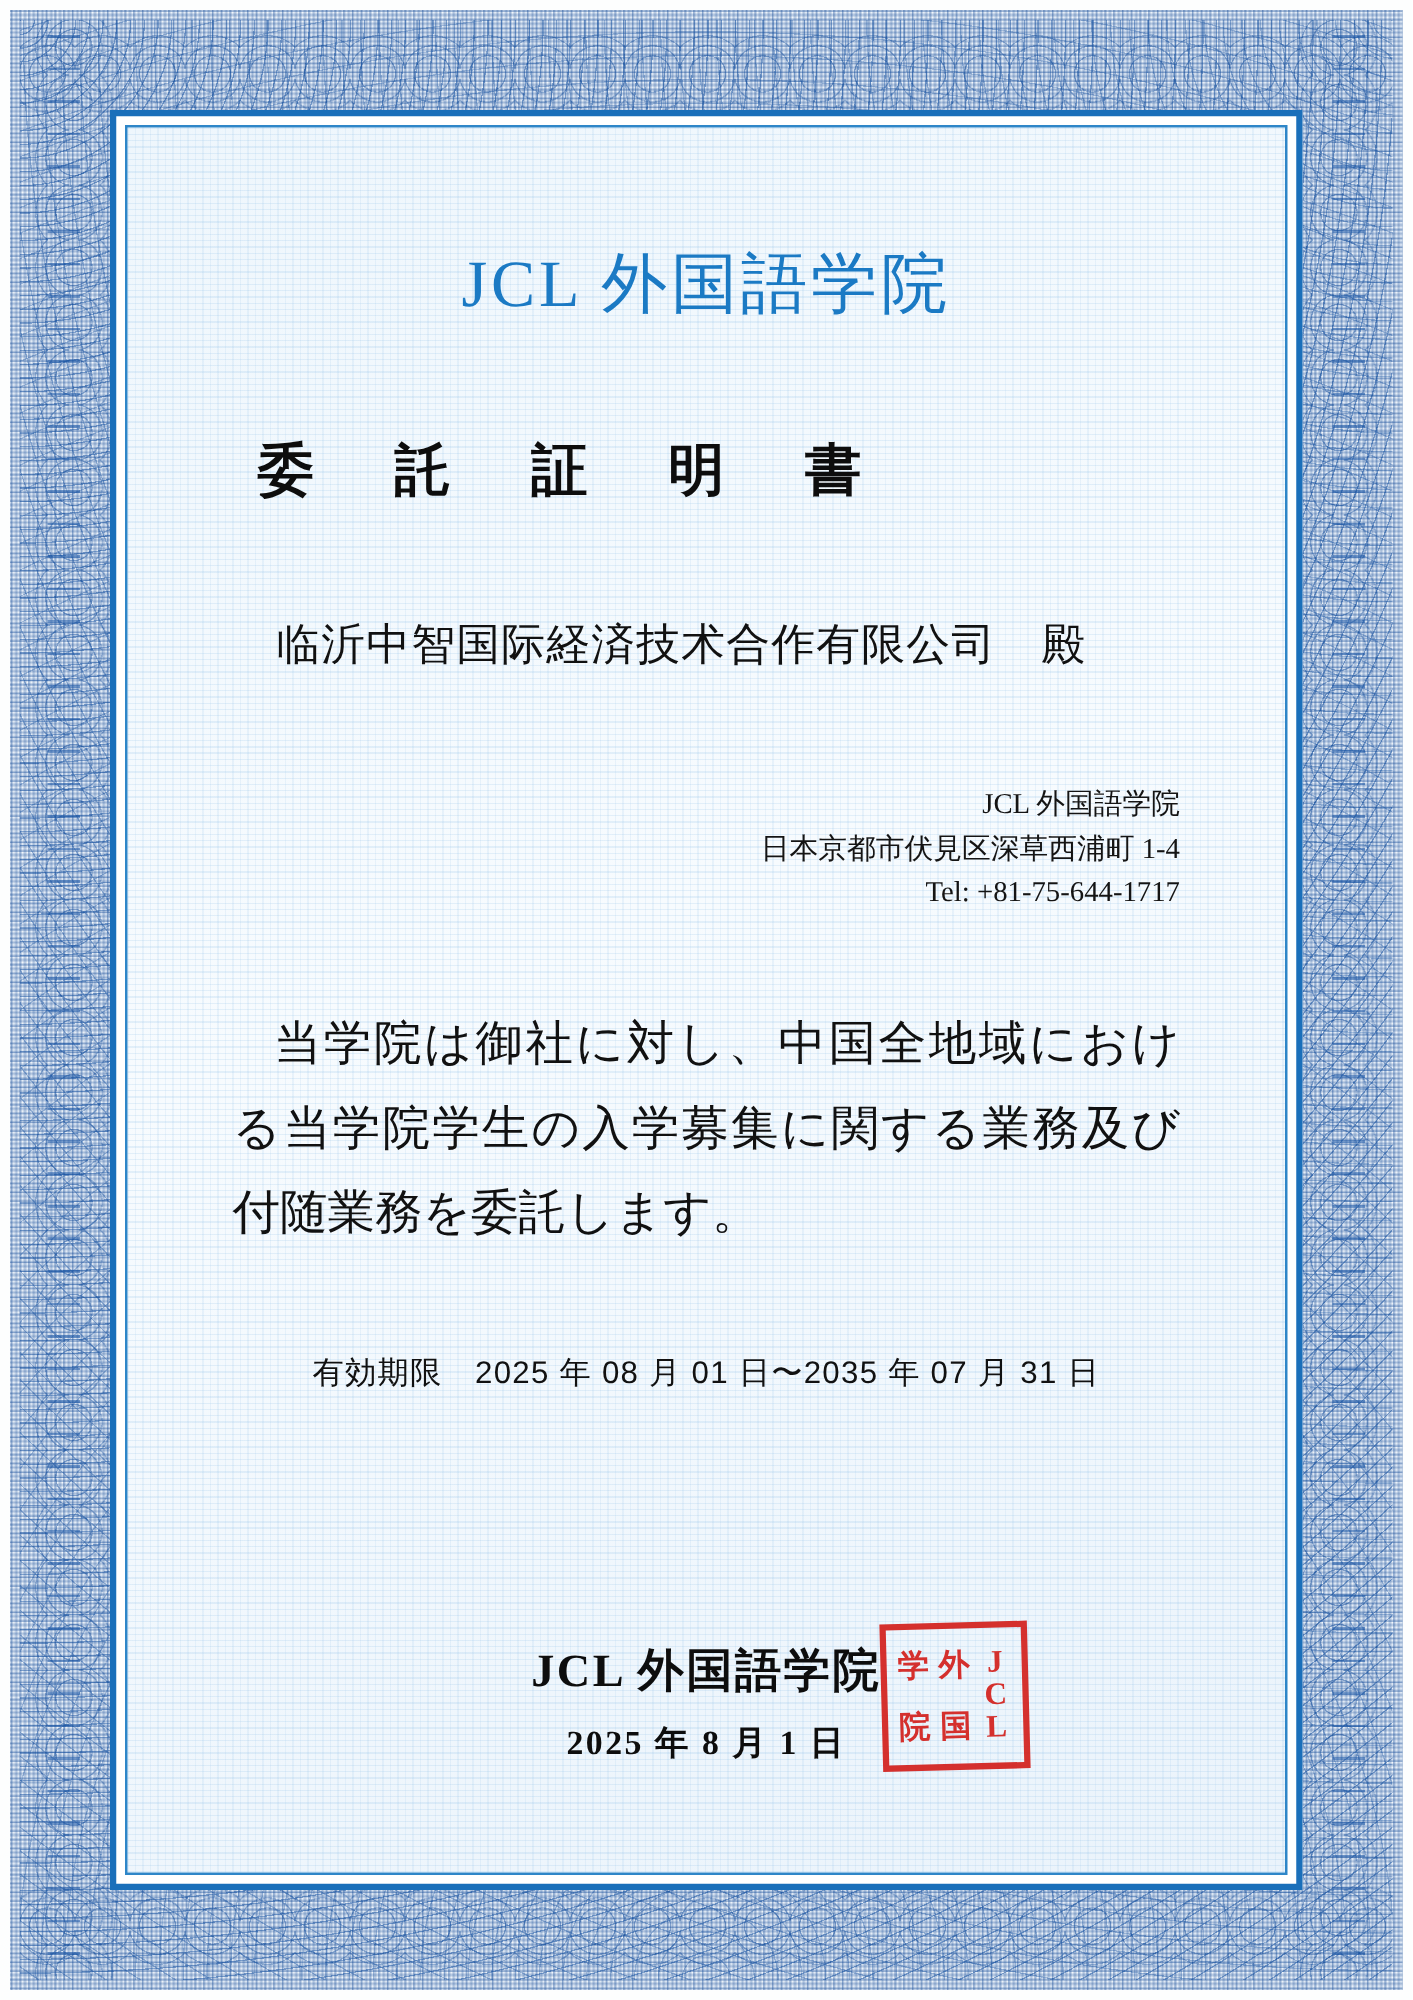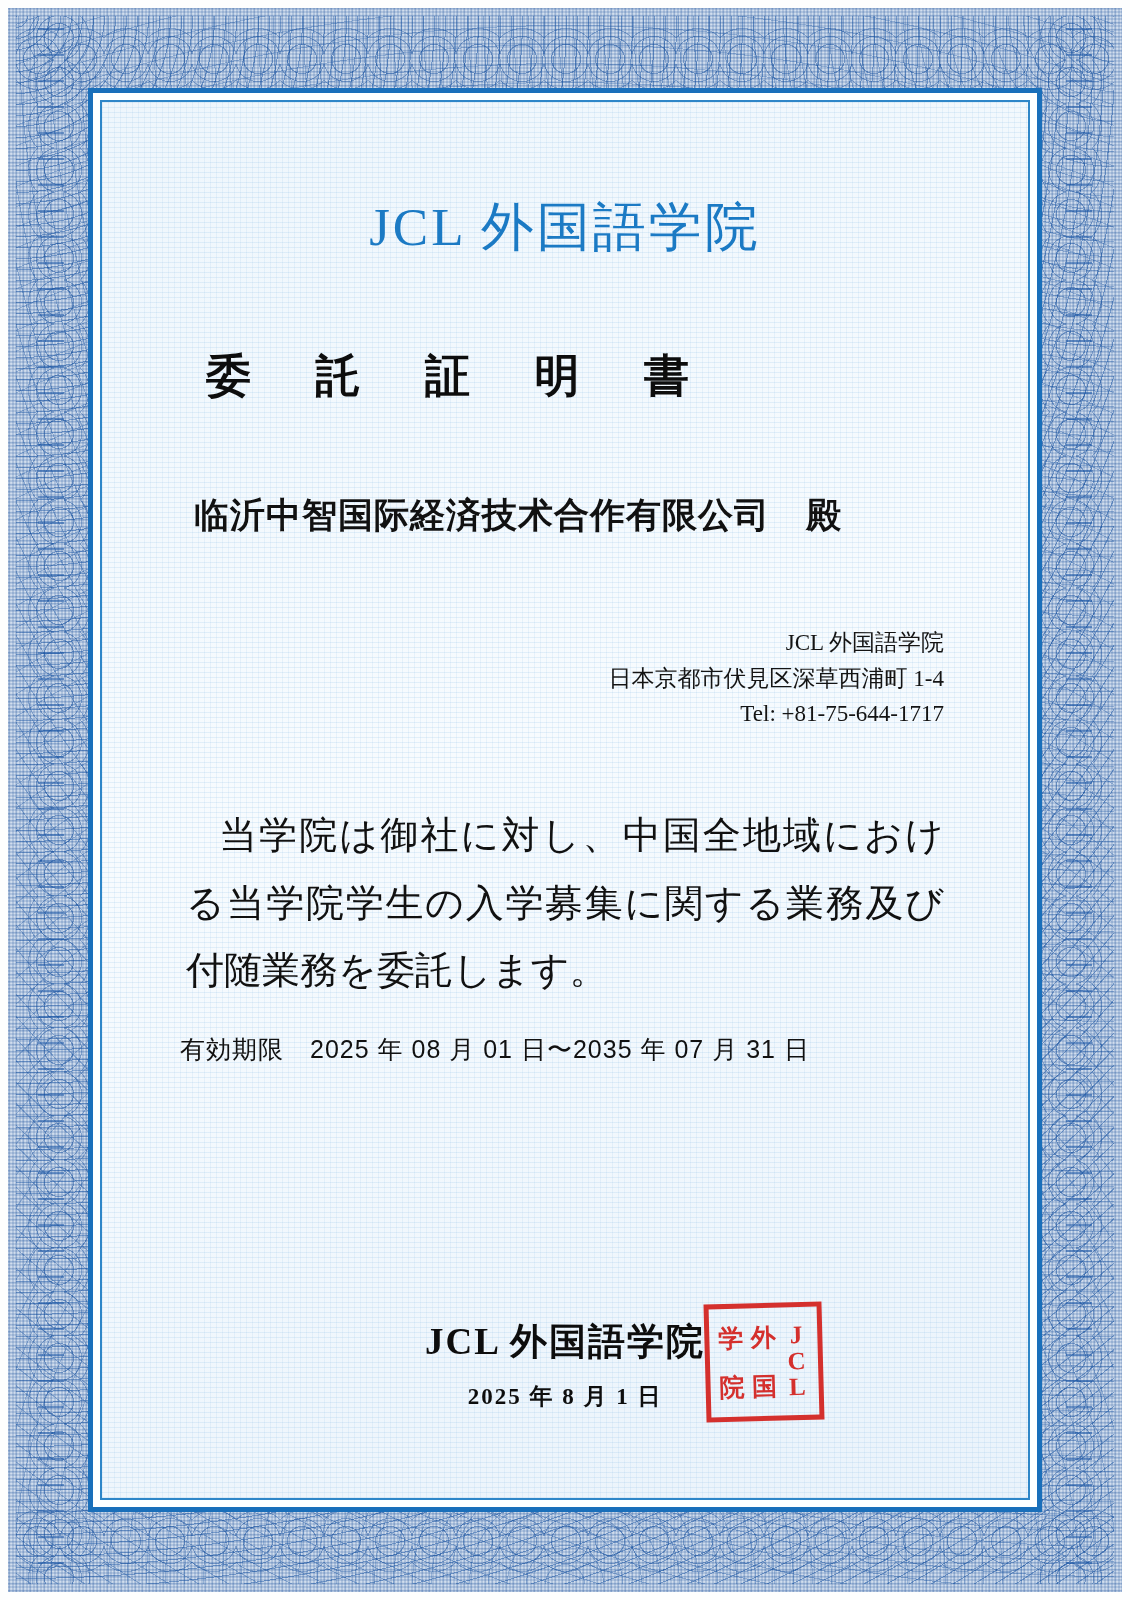--- a/index.html
+++ b/index.html
@@ -169,25 +169,26 @@
     font-size: 45px;
     letter-spacing: 26px;
     text-indent: 26px;
     margin-top: 82px;
   }
 
   .addressee {
     color: #111111;
     font-family: "Liberation Sans", "DejaVu Sans", sans-serif;
     font-size: 35px;
-    font-weight: 700;
+    font-weight: 400;
     letter-spacing: 1px;
     margin-top: 86px;
     padding-left: 14px;
     white-space: nowrap;
+    margin-left: 27px;
   }
 
   .issuer-block {
     margin-top: 86px;
     text-align: right;
     padding-right: 6px;
     color: #141414;
     font-family: "Liberation Serif", "DejaVu Serif", serif;
     font-size: 23px;
     line-height: 1.55;
@@ -198,22 +199,22 @@
     color: #111111;
     font-family: Liberation Serif, serif;
     font-size: 38px;
     line-height: 1.78;
     text-align: justify;
     text-indent: 33px;
     padding: 0 6px;
   }
 
   .validity {
-    margin-top: 28px;
-    text-align: left;
+    margin-top: 76px;
+    text-align: center;
     color: #111111;
     font-family: "Liberation Sans", "DejaVu Sans", sans-serif;
     font-size: 25px;
     letter-spacing: 1px;
   }
 
   .signature-block {
     position: absolute;
     left: 78px;
     right: 78px;
@@ -230,21 +231,21 @@
     font-weight: bold;
     font-size: 37px;
     letter-spacing: 2px;
     white-space: nowrap;
   }
   .signature-date {
     margin-top: 14px;
     color: #0d0d0d;
     font-family: "Liberation Serif", "DejaVu Serif", serif;
     font-weight: bold;
-    font-size: 23px;
+    font-size: 27px;
     letter-spacing: 2px;
   }
 
   
   .seal {
     position: absolute;
     right: -118px;
     top: -14px;
     width: 118px;
     height: 118px;

